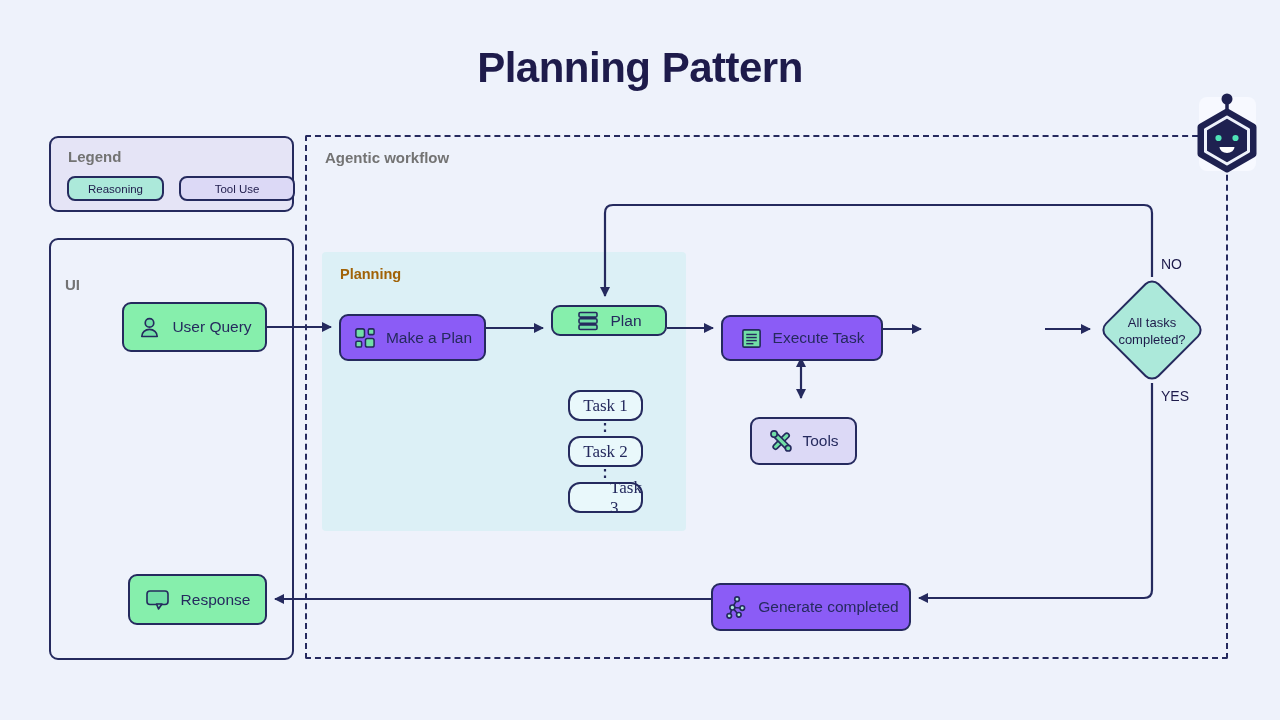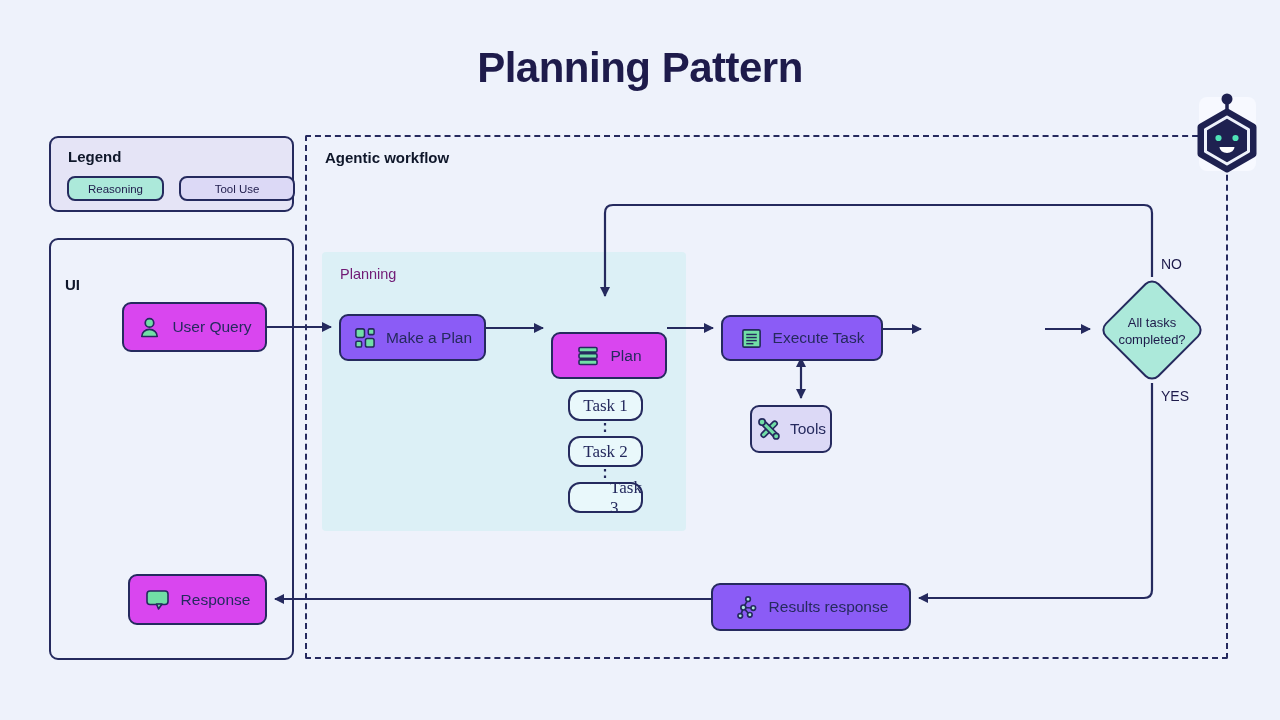--- a/index.html
+++ b/index.html
@@ -3,36 +3,36 @@
 <meta charset="utf-8">
 <style>
   html,body { margin:0; padding:0; }
   body { background:#eef2fb; font-family:"Liberation Sans", sans-serif; }
   .stage { position:relative; width:1280px; height:720px; background:#eef2fb; overflow:hidden; color:#252a5e; }
 
   .title { position:absolute; top:44px; left:0; width:100%; text-align:center;
            font-size:42px; font-weight:800; color:#1e1b4b; letter-spacing:-0.5px; }
 
   .panel { position:absolute; border:2px solid #252a5e; border-radius:9px; box-sizing:border-box; }
-  .panel-label { position:absolute; font-weight:700; font-size:15px; color:#0f172a; }
+  .panel-label { position:absolute; font-weight:700; font-size:15px; color:#737373; }
 
   .legend-panel { left:49px; top:136px; width:245px; height:76px; background:#e5e4f6; }
   .pill { position:absolute; height:25px; box-sizing:border-box; border:2px solid #252a5e; border-radius:8px;
           display:flex; align-items:center; justify-content:center; font-size:11.5px; color:#1e1b4b; }
 
   .ui-panel { left:49px; top:238px; width:245px; height:422px; background:transparent; }
 
   .workflow-panel { left:305px; top:135px; width:923px; height:524px; border:2px dashed #252a5e; border-radius:2px; }
 
   .planning-bg { position:absolute; left:322px; top:252px; width:364px; height:279px; background:#dcf0f6; border-radius:4px; }
-  .planning-label { position:absolute; left:340px; top:266px; font-weight:400; font-size:14.5px; color:#701a75; }
+  .planning-label { position:absolute; left:340px; top:266px; font-weight:700; font-size:14.5px; color:#a16207; }
 
   .node { position:absolute; display:flex; align-items:center; justify-content:center; gap:10px;
           border:2px solid #252a5e; border-radius:9px; box-sizing:border-box;
-          font-size:15.5px; color:#252a5e; background:#d946ef; }
+          font-size:15.5px; color:#252a5e; background:#86efac; }
   .teal { background:#8b5cf6;margin-top:9px; }
   .lavender { background:#dcd9f6; }
   .task { font-size:17px; border-radius:12px;font-family:Liberation Serif, serif; }
 
   .diamond { position:absolute; left:1114px; top:292px; width:76px; height:76px;
              transform:rotate(45deg); background:#ace9da; border:2px solid #252a5e;
              border-radius:10px; box-sizing:border-box; }
   .diamond-text { position:absolute; left:1094px; top:315px; width:116px; text-align:center;
                   font-size:13px; line-height:1.3; color:#1e1b4b; }
   .branch-label { position:absolute; font-size:14px; color:#1e1b4b; }
@@ -114,21 +114,21 @@
       <svg width="23" height="23" viewBox="0 0 24 24">
         <rect x="3" y="3" width="9" height="9" rx="2" fill="#71dfa6" stroke="#252a5e" stroke-width="1.6"></rect>
         <rect x="16" y="3" width="6" height="6" rx="1.5" fill="#71dfa6" stroke="#252a5e" stroke-width="1.6"></rect>
         <rect x="3" y="16" width="6" height="6" rx="1.5" fill="#71dfa6" stroke="#252a5e" stroke-width="1.6"></rect>
         <rect x="13" y="13" width="9" height="9" rx="2" fill="#71dfa6" stroke="#252a5e" stroke-width="1.6"></rect>
       </svg>
     </span>
     <span>Make a Plan</span>
   </div>
 
-  <div class="node" style="left:551px; top:305px; width:116px; height:47px;margin-top:27px;">
+  <div class="node" style="left:551px; top:305px; width:116px; height:31px;">
     <span class="icon">
       <svg width="24" height="24" viewBox="0 0 24 24">
         <rect x="3" y="3.5" width="18" height="4.6" rx="1.3" fill="#71dfa6" stroke="#252a5e" stroke-width="1.6"></rect>
         <rect x="3" y="9.7" width="18" height="4.6" rx="1.3" fill="#71dfa6" stroke="#252a5e" stroke-width="1.6"></rect>
         <rect x="3" y="15.9" width="18" height="4.6" rx="1.3" fill="#71dfa6" stroke="#252a5e" stroke-width="1.6"></rect>
       </svg>
     </span>
     <span>Plan</span>
   </div>
 
@@ -150,21 +150,21 @@
           <line x1="6.5" y1="7.8" x2="17.5" y2="7.8"></line>
           <line x1="6.5" y1="11" x2="17.5" y2="11"></line>
           <line x1="6.5" y1="14.2" x2="17.5" y2="14.2"></line>
           <line x1="6.5" y1="17.4" x2="14" y2="17.4"></line>
         </g>
       </svg>
     </span>
     <span>Execute Task</span>
   </div>
 
-  <div class="node lavender" style="left:750px; top:405px; width:82px; height:48px;gap:8px;">
+  <div class="node lavender" style="left:750px; top:417px; width:107px; height:48px;gap:8px;">
     <span class="icon">
       <svg width="26" height="26" viewBox="0 0 24 24">
         <rect x="10" y="2.5" width="4.4" height="19" rx="2.2" transform="rotate(45 12 12)" fill="#71dfa6" stroke="#252a5e" stroke-width="1.5"></rect>
         <rect x="10" y="2.5" width="4.4" height="19" rx="2.2" transform="rotate(-45 12 12)" fill="#71dfa6" stroke="#252a5e" stroke-width="1.5"></rect>
         <circle cx="5.6" cy="5.6" r="2.9" fill="#71dfa6" stroke="#252a5e" stroke-width="1.5"></circle>
         <circle cx="18.6" cy="18.6" r="2.6" fill="#71dfa6" stroke="#252a5e" stroke-width="1.5"></circle>
       </svg>
     </span>
     <span>Tools</span>
   </div>
@@ -187,21 +187,21 @@
           <line x1="9" y1="12" x2="6.5" y2="19.5"></line>
           <line x1="9" y1="12" x2="14.5" y2="18.5"></line>
           <circle cx="9" cy="12" r="2.4" fill="#ace9da"></circle>
           <circle cx="13.5" cy="4" r="2.2" fill="#ace9da"></circle>
           <circle cx="18.5" cy="12.5" r="2.2" fill="#ace9da"></circle>
           <circle cx="6" cy="20" r="2.2" fill="#ace9da"></circle>
           <circle cx="15.2" cy="19" r="2.2" fill="#ace9da"></circle>
         </g>
       </svg>
     </span>
-    <span>Results response</span>
+    <span>Generate completed</span>
   </div>
 
   <div style="position:absolute; left:1199px; top:97px; width:57px; height:74px; background:#f7f9ff; border-radius:8px;"></div>
   <svg style="position:absolute; left:1192px; top:90px;" width="70" height="92" viewBox="0 0 70 92">
     <circle cx="35" cy="9" r="5.5" fill="#1e2150"></circle>
     <line x1="35" y1="13" x2="35" y2="24" stroke="#1e2150" stroke-width="3.5"></line>
     <polygon points="35,22 61,37 61,64 35,79 9,64 9,37" fill="#1e2150" stroke="#1e2150" stroke-width="7" stroke-linejoin="round"></polygon>
     <polygon points="35,27 56.5,39.5 56.5,61.5 35,74 13.5,61.5 13.5,39.5" fill="none" stroke="#eef2fb" stroke-width="3" stroke-linejoin="round"></polygon>
     <circle cx="26.5" cy="48" r="3.1" fill="#4fe3b6"></circle>
     <circle cx="43.5" cy="48" r="3.1" fill="#4fe3b6"></circle>

